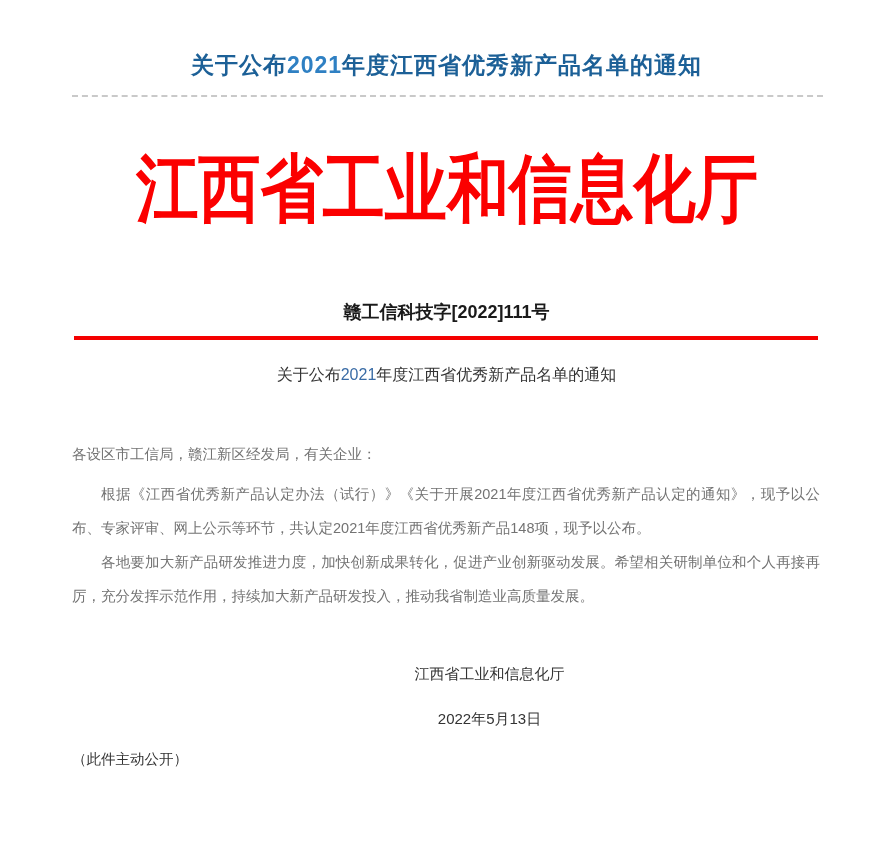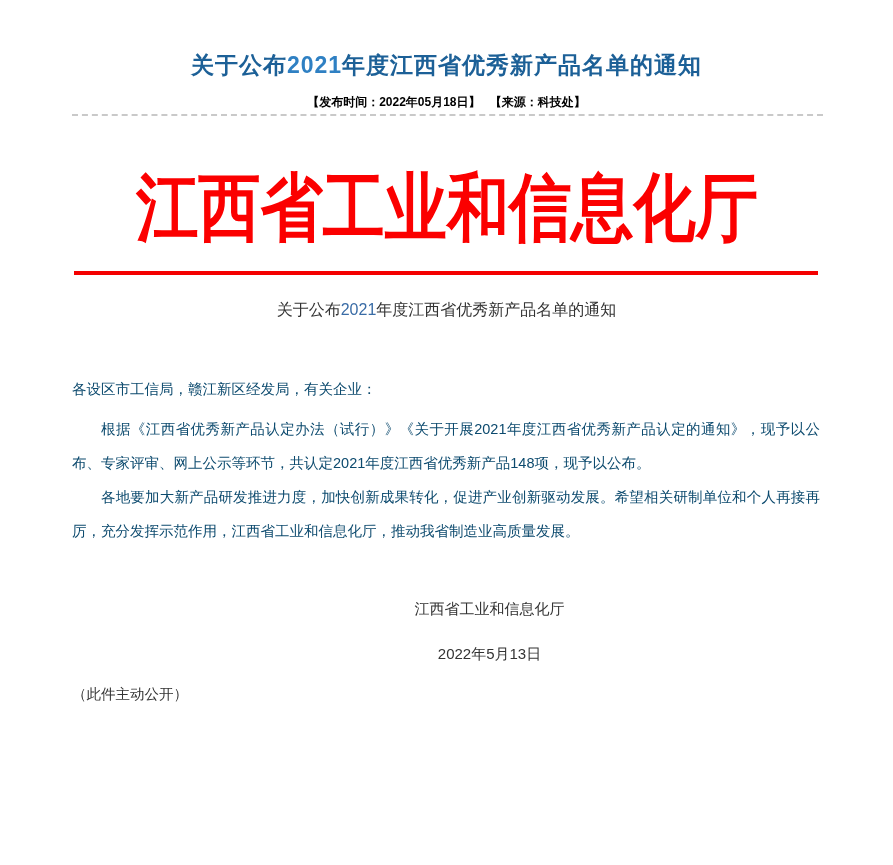--- a/index.html
+++ b/index.html
@@ -80,21 +80,21 @@
     margin-top: 25px;
     text-align: center;
     font-size: 16px;
     line-height: 20px;
     color: #333333;
   }
   .doc-subtitle .digits { color: #3a6ca6; }
   
   .doc-body {
     margin: 0 73px 0 72px;
-    color: #0c4a6e;
+    color: #737373;
     font-size: 14.5px;
     line-height: 34px;
     text-align: justify;
   }
   .doc-body p { margin: 0; }
   .p-salutation { margin-top: 52px !important; }
   .p-indent { text-indent: 2em; }
   .p-first { margin-top: 6px !important; }
   .p-attachment {
     margin-top: 40px !important;
@@ -120,40 +120,37 @@
     line-height: 34px;
   }
 </style>
 </head>
 <body>
 
 <div class="page">
 
   <h1 class="article-title"><span>关于公布</span><span class="digits">2021</span><span>年度江西省优秀新产品名单的通知</span></h1>
 
-  <div class="meta-line">
-    <span class="meta-item">【发布时间：2022年05月18日】</span>
-    <span class="meta-item">【来源：科技处】</span>
-  </div>
 
   <hr class="dashed-sep">
 
   <div class="letterhead">
     <span class="letterhead-text">江西省工业和信息化厅</span>
   </div>
 
+  <div class="doc-number">赣工信科技字[2022]111号</div>
 
   <hr class="red-rule">
 
   <div class="doc-subtitle"><span>关于公布</span><span class="digits">2021</span><span>年度江西省优秀新产品名单的通知</span></div>
 
   <div class="doc-body">
     <p class="p-salutation">各设区市工信局，赣江新区经发局，有关企业：</p>
     <p class="p-indent p-first">根据《江西省优秀新产品认定办法（试行）》《关于开展2021年度江西省优秀新产品认定的通知》，现予以公布、专家评审、网上公示等环节，共认定2021年度江西省优秀新产品148项，现予以公布。</p>
-    <p class="p-indent">各地要加大新产品研发推进力度，加快创新成果转化，促进产业创新驱动发展。希望相关研制单位和个人再接再厉，充分发挥示范作用，江西省工业和信息化厅，推动我省制造业高质量发展。</p>
+    <p class="p-indent">各地要加大新产品研发推进力度，加快创新成果转化，促进产业创新驱动发展。希望相关研制单位和个人再接再厉，充分发挥示范作用，持续加大新产品研发投入，推动我省制造业高质量发展。</p>
   </div>
 
   <div class="signature-block">
     <div class="signature-org">江西省工业和信息化厅</div>
     <div class="signature-date">2022年5月13日</div>
   </div>
 
   <div class="footer-note">（此件主动公开）</div>
 
 </div>

